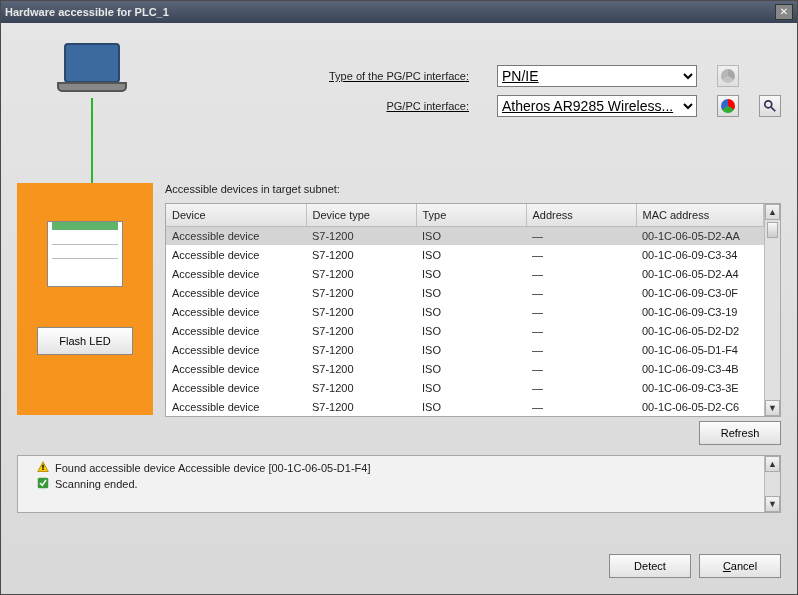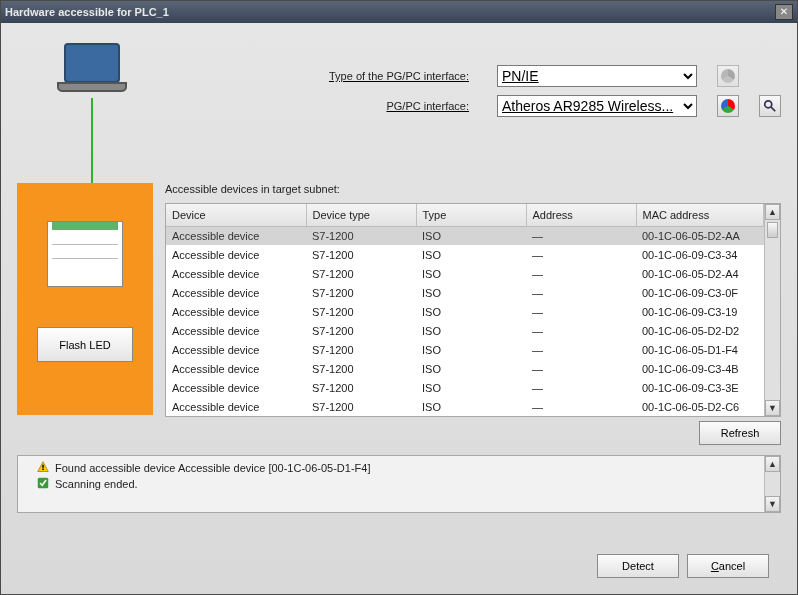--- a/index.html
+++ b/index.html
@@ -24,21 +24,21 @@
   .iconbtn { width: 22px; height: 22px; border: 1px solid #999; background: linear-gradient(#f8f8f8,#ddd); display:flex; align-items:center; justify-content:center; cursor:pointer; }
   .iconbtn.disabled { opacity: 0.6; cursor: default; }
   .circle-rg { width: 14px; height: 14px; border-radius: 50%; background: conic-gradient(red 0 120deg, #3a3 120deg 240deg, #36c 240deg 360deg); }
 
   .mid-row { display: flex; gap: 12px; }
   .orange-panel { width: 136px; height: 232px; background: #f7941d; display: flex; flex-direction: column; align-items: center; justify-content: flex-start; padding-top: 38px; gap: 40px; }
   .module { width: 76px; height: 66px; background: #fff; border: 1px solid #888; position: relative; padding: 4px; }
   .module .stripe { position: absolute; top: 0; left: 4px; right: 4px; height: 8px; background: #5fb36a; }
   .module .slot { border-top: 1px solid #bbb; margin-top: 18px; height: 14px; }
   .module .slot2 { border-top: 1px solid #bbb; height: 14px; }
-  .flashbtn { width: 96px; height: 35px; background: linear-gradient(#fff,#e4e4e4); border: 1px solid #888; font-size: 11px; cursor: pointer; }
+  .flashbtn { width: 96px; height: 28px; background: linear-gradient(#fff,#e4e4e4); border: 1px solid #888; font-size: 11px; cursor: pointer; }
 
   .table-area { flex: 1; display: flex; flex-direction: column; }
   .caption { font-size: 11px; color: #222; margin-bottom: 8px; }
   .grid { flex: 1; border: 1px solid #a8a8a8; background: #fff; display: flex; }
   .gridmain { flex: 1; }
   table { width: 100%; border-collapse: collapse; font-size: 11px; padding-left: 8px; }
   th { background: linear-gradient(#f4f4f4,#e2e2e2); border-right: 1px solid #c0c0c0; border-bottom: 1px solid #bbb; text-align: left; padding: 3px 6px; font-weight: normal; color: #222; height: 22px; }
   th:first-child { width: 140px; }
   th:nth-child(2) { width: 110px; }
   th:nth-child(3) { width: 110px; }
@@ -51,21 +51,21 @@
 
   .refresh-row { display: flex; justify-content: flex-end; margin-top: 4px; }
   .btn { height: 24px; min-width: 82px; background: linear-gradient(#fcfcfc,#e2e2e2); border: 1px solid #8a8a8a; font-size: 11px; cursor: pointer; padding: 0 12px; }
 
   .status-sec { margin-top: 10px; }
   .status-lbl { font-size: 11px; color: #222; margin-bottom: 4px; }
   .status-box { border: 1px solid #a8a8a8; background: #f2f2f2; height: 58px; display: flex; }
   .status-list { flex: 1; padding: 4px 19px; }
   .status-row { display: flex; align-items: center; gap: 6px; font-size: 11px; color: #222; height: 16px; }
 
-  .footer { display: flex; justify-content: flex-end; gap: 8px; padding: 0 28px 16px 16px; margin-top: auto; }
+  .footer { display: flex; justify-content: flex-end; gap: 8px; padding: 0 16px 16px 16px; margin-top: auto; }
 </style>
 </head>
 <body>
 
 <div class="window">
   <div class="titlebar">
     <span class="title">Hardware accessible for PLC_1</span>
     <div class="closebtn">✕</div>
   </div>
 

